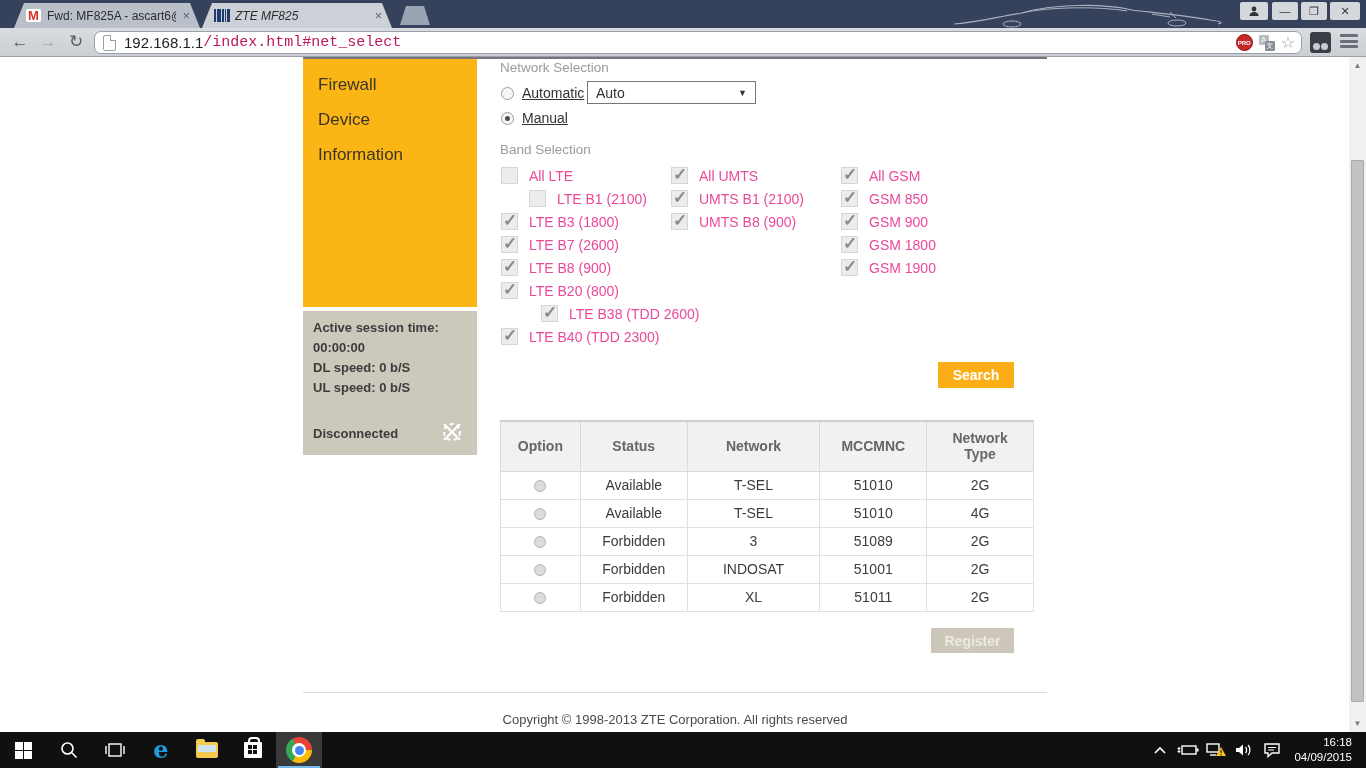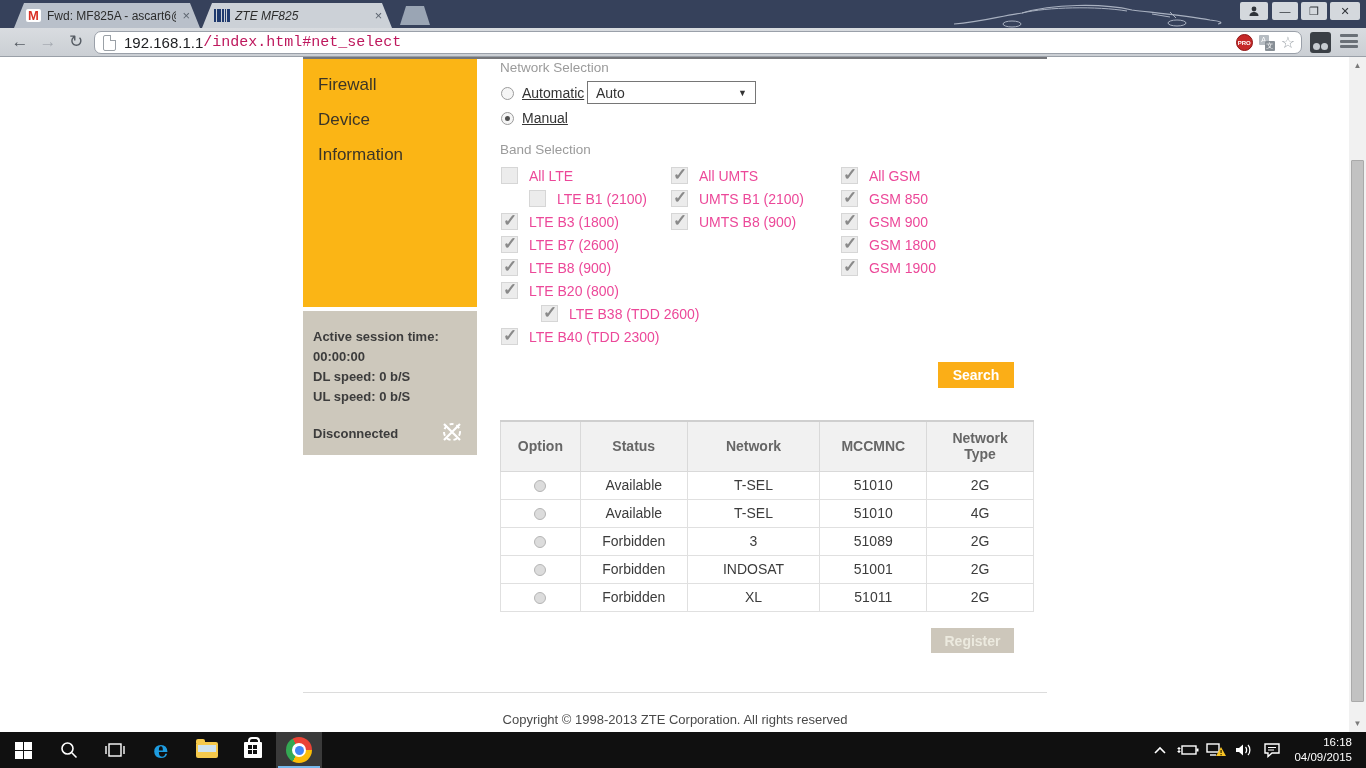--- a/index.html
+++ b/index.html
@@ -49,21 +49,21 @@
   .menu-ico { position:absolute; left:1340px; top:6px; width:18px; height:16px; cursor:pointer; }
   .menu-ico i { display:block; height:3px; background:#6a7077; margin-bottom:2.5px; border-radius:1px; }
 
   
   .content { position:absolute; left:0; top:57px; width:1366px; height:675px; background:#fff; }
   .page-header-edge { position:absolute; left:303px; top:0; width:744px; height:2px; background:#75767a; }
 
   .sidenav { position:absolute; left:303px; top:2px; width:174px; height:248px; background:#fbb515; padding:8px 0 0 15px; }
   .sidenav-item { font-size:17px; color:#3b3527; height:35px; line-height:35px; cursor:pointer; }
 
-  .session-box { position:absolute; left:303px; top:254px; width:174px; height:144px; background:#cdc8bc; padding:16px 10px; font-size:13px; color:#3c3c3c; font-weight:bold; }
+  .session-box { position:absolute; left:303px; top:254px; width:174px; height:144px; background:#cdc8bc; padding:7px 10px; font-size:13px; color:#3c3c3c; font-weight:bold; }
   .session-box .line { line-height:20px; }
   .session-status { position:absolute; left:10px; bottom:14px; font-weight:bold; }
   .disc-ico { position:absolute; right:14px; bottom:12px; width:22px; height:22px; }
 
   .section-title { position:absolute; font-size:13.5px; color:#9b9b9b; }
 
   .radio { width:13px; height:13px; border:1px solid #9b9b9b; border-radius:50%; background:#f5f5f5; display:inline-block; position:relative; flex:none; }
   .radio.selected:before { content:""; position:absolute; left:3px; top:3px; width:5px; height:5px; border-radius:50%; background:#4f4f4f; }
   .radio-row { position:absolute; display:flex; align-items:center; gap:8px; font-size:14px; color:#333;text-decoration:underline; }
 

